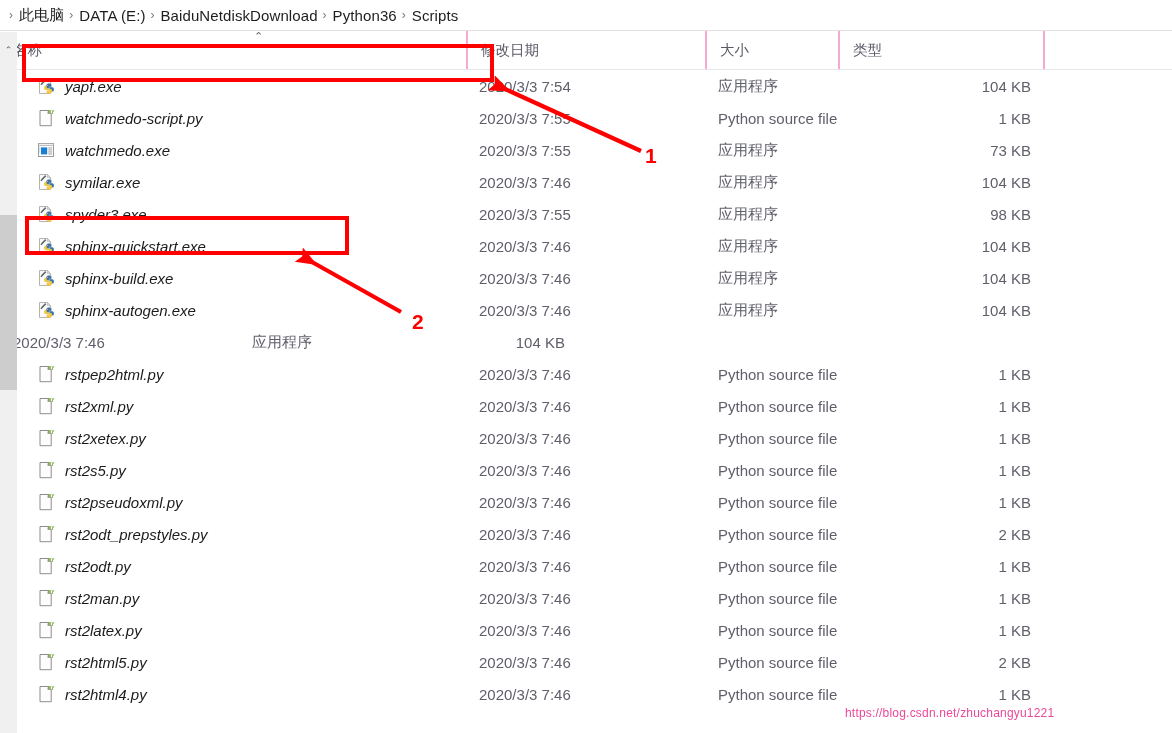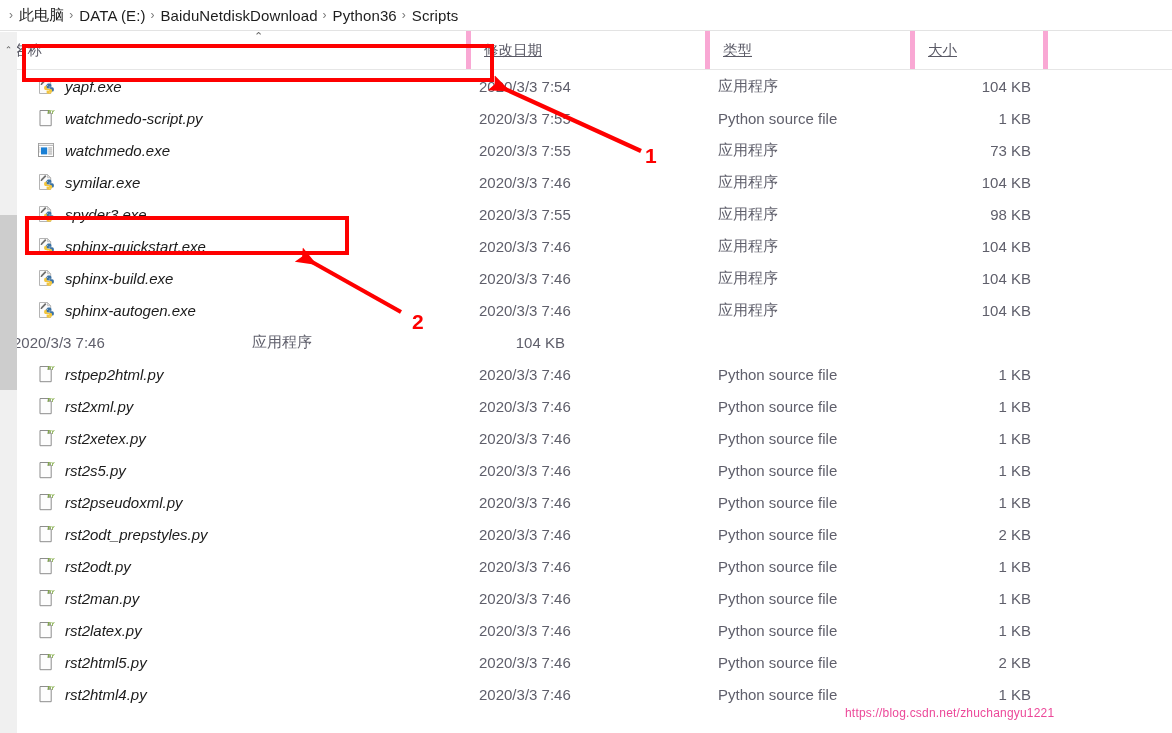--- a/index.html
+++ b/index.html
@@ -51,21 +51,21 @@
   .col-head {
     font-size: 14.5px;
     color: #5a5a66;
     box-sizing: border-box;
     height: 38px;
     display: flex;
     align-items: center;
     padding-left: 13px;
     position: relative;
   }
-  .col-head + .col-head { border-left: 5px solid #f9a8d4; text-decoration: underline; }
+  .col-head + .col-head { border-left: 2px solid #f9a8d4; }
   .col-name  { width: 466px; }
   .col-date  { width: 239px; }
   .col-type  { width: 205px; }
   .col-size  { width: 133px; }
   .col-extra { width: 100px; }
 
   #sort-chevron {
     position: absolute;
     top: 1px;
     left: 252px;
@@ -215,25 +215,25 @@
   </div>
 
 <div id="column-header">
   <div class="col-head col-name">
     <span>名称</span>
     <span id="sort-chevron">⌃</span>
   </div>
   <div class="col-head col-date">
     <span>修改日期</span>
   </div>
+  <div class="col-head col-size">
+    <span>大小</span>
+  </div>
   <div class="col-head col-type">
     <span>类型</span>
-  </div>
-  <div class="col-head col-size">
-    <span>大小</span>
   </div>
   <div class="col-head col-extra"></div>
 </div>
 
 <div id="file-list">
     <div class="file-row">
       <div class="cell-name">
         <span class="icon-box">
           <svg width="20" height="20" viewBox="0 0 20 20">
             <path d="M3.5 2.5h8l3.2 3.2v11.8H3.5z" fill="#fbfbfb" stroke="#b4b4b4" stroke-width="1"></path>

